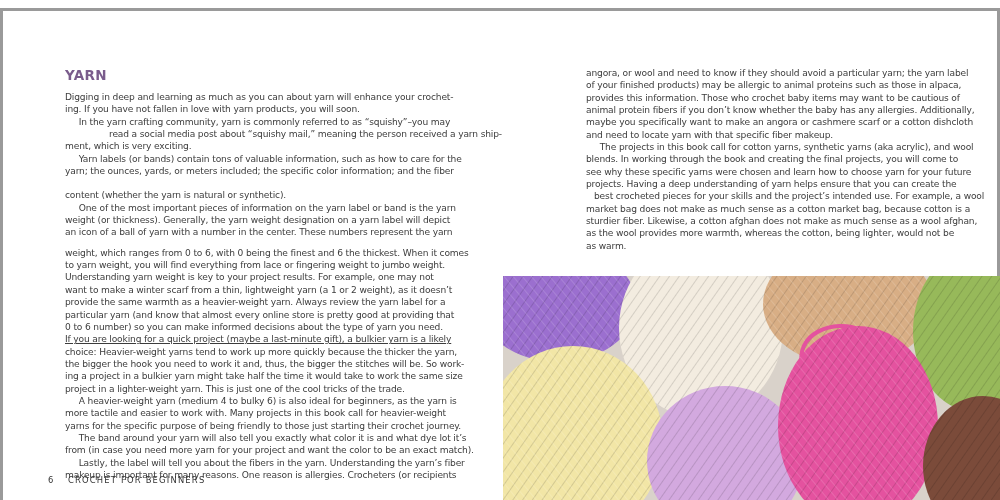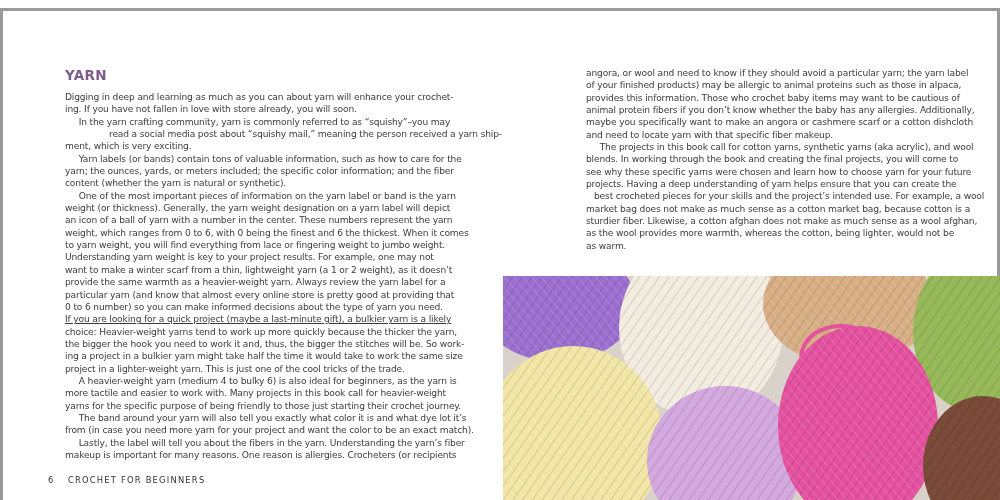--- a/index.html
+++ b/index.html
@@ -31,31 +31,31 @@
 </style>
 </head>
 <body>
 
 <div class="frame">
 
   <div class="left-page">
     <div class="title">YARN</div>
     <div class="body-text">
       <span class="line" style="white-space: pre;">Digging in deep and learning as much as you can about yarn will enhance your crochet-</span>
-      <span class="line" style="white-space: pre;">ing. If you have not fallen in love with store already, you will soon.</span>
+      <span class="line" style="white-space: pre;">ing. If you have not fallen in love with yarn products, you will soon.</span>
       <span class="line" style="white-space: pre; text-align: center;">     In the yarn crafting community, yarn is commonly referred to as “squishy”–you may</span>
       <span class="line" style="white-space: pre; padding-left: 44px;">read a social media post about “squishy mail,” meaning the person received a yarn ship-</span>
       <span class="line" style="white-space: pre;">ment, which is very exciting.</span>
       <span class="line" style="white-space: pre;">     Yarn labels (or bands) contain tons of valuable information, such as how to care for the</span>
       <span class="line" style="white-space: pre; text-align: center;">yarn; the ounces, yards, or meters included; the specific color information; and the fiber</span>
-      <span class="line" style="white-space: pre;">content (whether the yarn is natural or synthetic).</span>
+      <span class="line" style="white-space: pre; margin-top: 12px;">content (whether the yarn is natural or synthetic).</span>
       <span class="line" style="white-space: pre;">     One of the most important pieces of information on the yarn label or band is the yarn</span>
       <span class="line" style="white-space: pre;">weight (or thickness). Generally, the yarn weight designation on a yarn label will depict</span>
       <span class="line" style="white-space: pre;">an icon of a ball of yarn with a number in the center. These numbers represent the yarn</span>
-      <span class="line" style="white-space: pre;">weight, which ranges from 0 to 6, with 0 being the finest and 6 the thickest. When it comes</span>
+      <span class="line" style="white-space: pre; margin-top: 8px;">weight, which ranges from 0 to 6, with 0 being the finest and 6 the thickest. When it comes</span>
       <span class="line" style="white-space: pre; text-align: right;">to yarn weight, you will find everything from lace or fingering weight to jumbo weight.</span>
       <span class="line" style="white-space: pre;">Understanding yarn weight is key to your project results. For example, one may not</span>
       <span class="line" style="white-space: pre;">want to make a winter scarf from a thin, lightweight yarn (a 1 or 2 weight), as it doesn’t</span>
       <span class="line" style="white-space: pre;">provide the same warmth as a heavier-weight yarn. Always review the yarn label for a</span>
       <span class="line" style="white-space: pre;">particular yarn (and know that almost every online store is pretty good at providing that</span>
       <span class="line" style="white-space: pre;">0 to 6 number) so you can make informed decisions about the type of yarn you need.</span>
       <span class="line" style="white-space: pre; text-decoration: underline;">If you are looking for a quick project (maybe a last-minute gift), a bulkier yarn is a likely</span>
       <span class="line" style="white-space: pre;">choice: Heavier-weight yarns tend to work up more quickly because the thicker the yarn,</span>
       <span class="line" style="white-space: pre;">the bigger the hook you need to work it and, thus, the bigger the stitches will be. So work-</span>
       <span class="line" style="white-space: pre;">ing a project in a bulkier yarn might take half the time it would take to work the same size</span>

